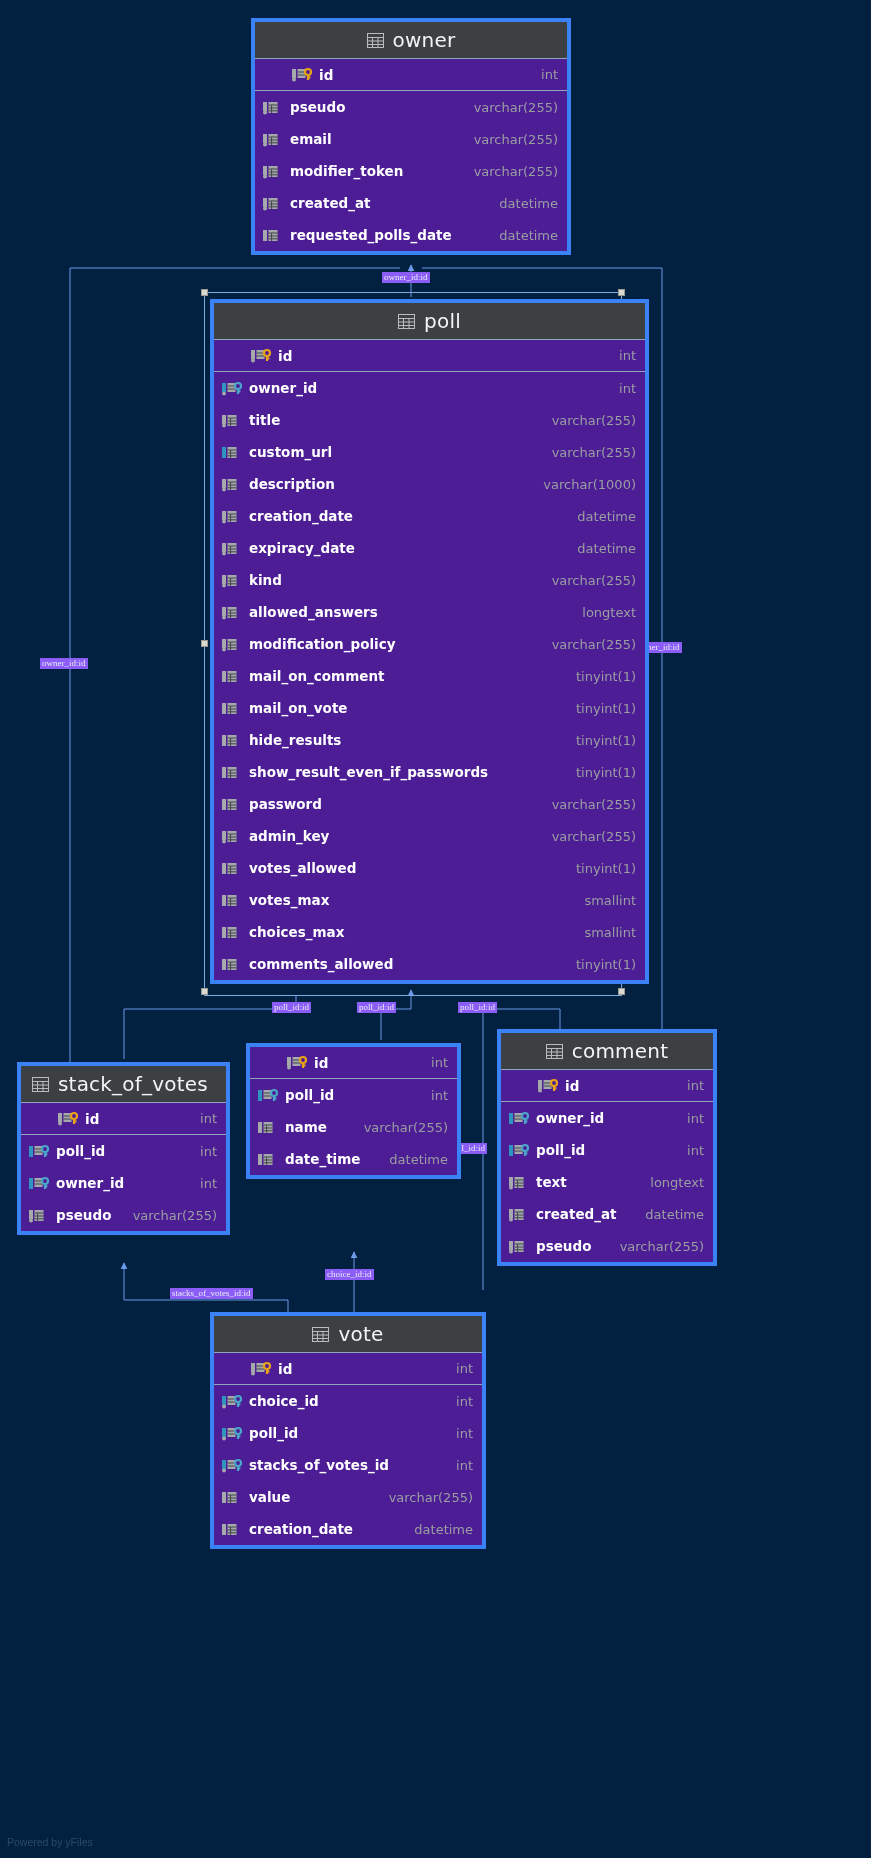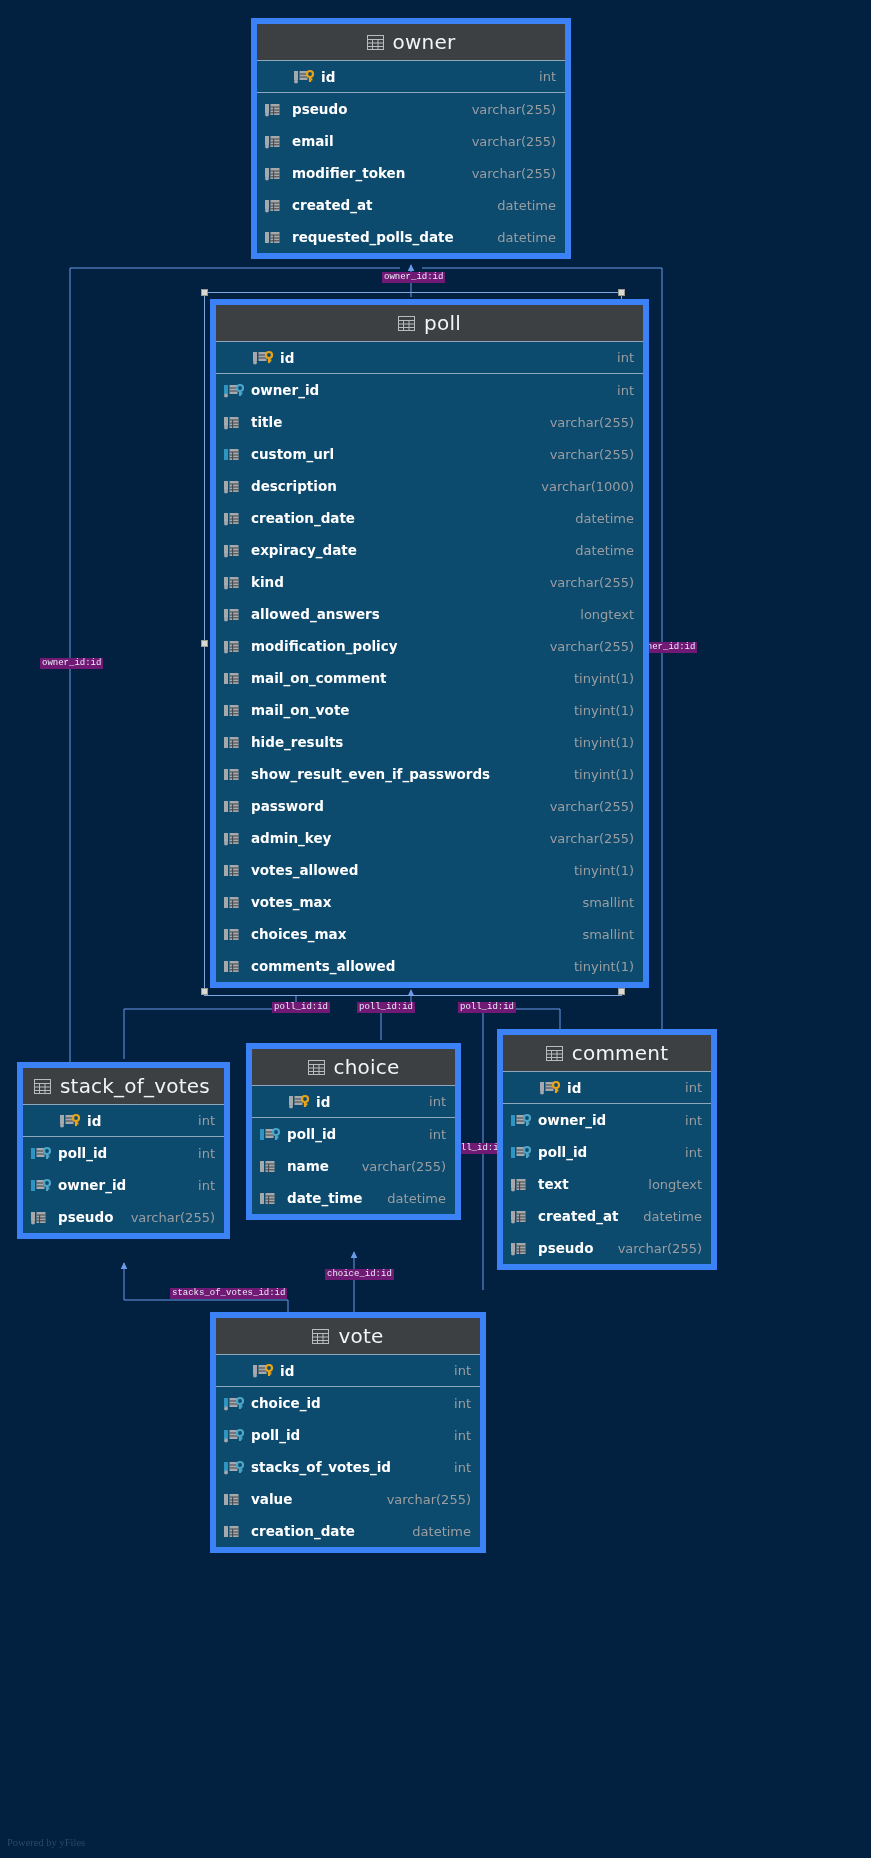--- a/index.html
+++ b/index.html
@@ -11,33 +11,33 @@
     overflow:hidden;
   }
   #canvas { position:relative; width:871px; height:1858px; background:#02203f; }
 
   
   #edges { position:absolute; left:0; top:0; width:871px; height:1858px; }
   .edge-label {
     position:absolute;
     color:#e8eef5;
     font-size:9px;
-    font-family:Liberation Mono, monospace;
+    font-family:Liberation Serif, serif;
     white-space:nowrap;
-    background:#701a75;
+    background:#8b5cf6;
     padding:0 2px;
     line-height:11px;
     z-index:3;
   }
 
   
   .node {
     position:absolute;
-    background:#0c4a6e;
-    border:6px solid #3b82f6;
+    background:#4c1d95;
+    border:4px solid #3b82f6;
     z-index:5;
     box-shadow:0 0 0 0 rgba(0,0,0,0);
   }
   .node-header {
     background:#3c4043;
     border-bottom:1px solid #8fa6bd;
     height:37px;
     display:flex;
     align-items:center;
     justify-content:center;
@@ -94,21 +94,21 @@
     z-index:4;
     pointer-events:none;
   }
 
   
   #watermark {
     position:absolute;
     left:7px; bottom:10px;
     color:#284a6b;
     font-size:10.5px;
-    font-family:Liberation Serif, serif;
+    font-family:Liberation Sans, sans-serif;
     z-index:10;
   }
 </style>
 </head>
 <body>
 
 <div id="canvas">
 
   <svg id="edges" viewBox="0 0 871 1858" xmlns="http://www.w3.org/2000/svg">
     <defs>
@@ -599,31 +599,20 @@
           <line x1="6.5" y1="11.8" x2="15.5" y2="11.8" stroke="#414548"></line>
             <line x1="9.6" y1="6" x2="9.6" y2="14" stroke="#414548"></line>
         </svg>
         <span class="row-name">pseudo</span>
         <span class="row-type">varchar(255)</span>
       </div>
     </div>
   </div>
 
   <div class="node" style="left:246px; top:1043px; width:215px;">
-    <div class="node-header">
-      <svg class="tbl-ico" viewBox="0 0 17 15">
-        <rect x="0.5" y="0.5" width="16" height="14" fill="none" stroke="#b9bcbf"></rect>
-        <line x1="0.5" y1="4.5" x2="16.5" y2="4.5" stroke="#b9bcbf"></line>
-        <line x1="0.5" y1="8" x2="16.5" y2="8" stroke="#b9bcbf"></line>
-        <line x1="0.5" y1="11.5" x2="16.5" y2="11.5" stroke="#b9bcbf"></line>
-        <line x1="5.5" y1="4.5" x2="5.5" y2="14.5" stroke="#b9bcbf"></line>
-        <line x1="11" y1="4.5" x2="11" y2="14.5" stroke="#b9bcbf"></line>
-      </svg>
-      <span class="node-title">choice</span>
-    </div>
     <div>
       <div class="row sep">
         <svg class="col-ico" viewBox="0 0 22 17">
           <rect x="1" y="3" width="4" height="9" fill="#a6a9ac"></rect>
             <circle cx="3" cy="13.5" r="2" fill="#a6a9ac"></circle>
           <rect x="6.5" y="3" width="8" height="9" fill="#a6a9ac"></rect>
           <line x1="6.5" y1="6" x2="14.5" y2="6" stroke="#414548"></line>
             <line x1="6.5" y1="9" x2="14.5" y2="9" stroke="#414548"></line>
           <circle cx="17" cy="6" r="3" fill="none" stroke="#e8a317" stroke-width="2.2"></circle>
           <path d="M17 8.5 L17 14 M17 11.3 L19.4 11.3" stroke="#e8a317" stroke-width="2.2" fill="none"></path>

